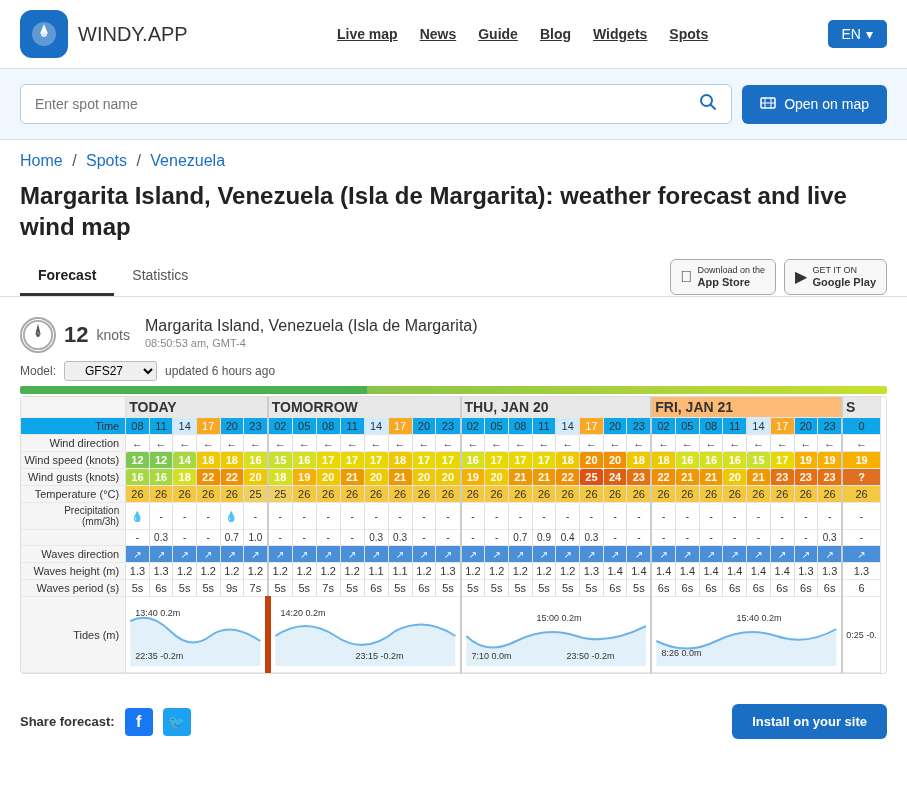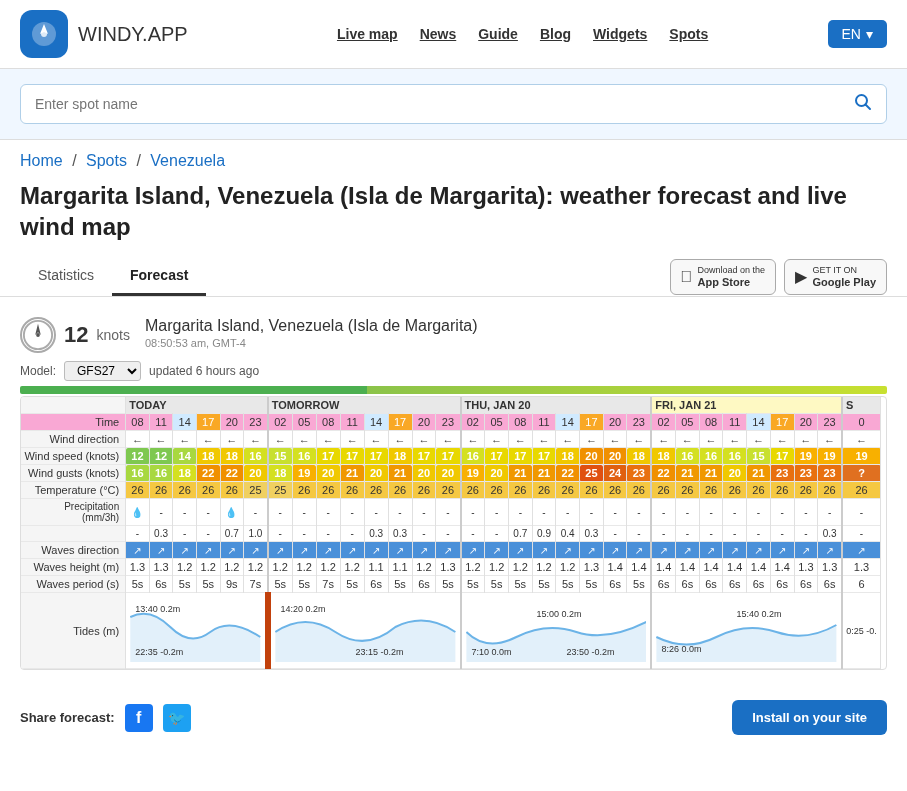--- a/index.html
+++ b/index.html
@@ -194,21 +194,21 @@
       display: flex;
       align-items: center;
       gap: 8px;
       font-size: 12px;
       color: #555;
       margin-bottom: 5px;
     }
     .model-select {
       border: 1px solid #bbb;
       border-radius: 3px;
-      padding: 1px 8px;
+      padding: 1px 16px;
       font-size: 12px;
     }
 
     
     .forecast-table-wrapper {
       overflow-x: auto;
       border: 1px solid #ddd;
       border-radius: 4px;
     }
     .forecast-table {
@@ -231,24 +231,24 @@
       padding-right: 6px !important;
       font-size: 11px;
       color: #333;
       background: #f5f5f5;
       min-width: 90px;
       font-weight: normal;
     }
     .day-header {
       background: #f0f0f0;
       font-weight: bold;
-      font-size: 11px;
+      font-size: 14px;
       text-align: left !important;
     }
-    .time-row td { background: #f9a8d4; font-size: 11px; }
+    .time-row td { background: #0ea5e9; font-size: 11px; }
     
     
     .wind-speed-cell { color: #fff; font-weight: bold; border-radius: 2px; }
     .ws-12 { background: #7ec850; }
     .ws-14 { background: #a8d840; }
     .ws-15 { background: #c8e030; }
     .ws-16 { background: #d4e020; }
     .ws-17 { background: #e8d800; }
     .ws-18 { background: #f0c800; }
     .ws-19 { background: #f8b000; }
@@ -338,36 +338,45 @@
 <div class="search-section">
   <div class="search-box">
     <input type="text" placeholder="Enter spot name" style="">
     <span class="search-icon-svg">
       <svg width="18" height="18" viewBox="0 0 18 18" fill="none">
         <circle cx="7.5" cy="7.5" r="5.5" stroke="#1a6fc4" stroke-width="2"></circle>
         <line x1="11.5" y1="11.5" x2="16" y2="16" stroke="#1a6fc4" stroke-width="2" stroke-linecap="round"></line>
       </svg>
     </span>
   </div>
+  <button class="open-map-btn">
+    <span>
+      <svg width="16" height="16" viewBox="0 0 16 16" fill="none">
+        <rect x="1" y="3" width="14" height="10" rx="1" stroke="white" stroke-width="1.5"></rect>
+        <path d="M5 3 L5 13 M11 3 L11 13 M1 8 L15 8" stroke="white" stroke-width="1"></path>
+      </svg>
+    </span>
+    <span>Open on map</span>
+  </button>
 </div>
 
 <div class="breadcrumb">
   <a href="#">Home</a>
   <span>/</span>
   <a href="#">Spots</a>
   <span>/</span>
   <a href="#">Venezuela</a>
 </div>
 
 <h1 class="page-title">Margarita Island, Venezuela (Isla de Margarita): weather forecast and live wind map</h1>
 
 <div class="tabs-section">
   <div class="tabs">
+    <div class="tab active">Forecast</div>
     <div class="tab">Statistics</div>
-    <div class="tab active">Forecast</div>
   </div>
   <div class="app-badges">
     <div class="app-badge">
       <span class="badge-icon"></span>
       <div class="badge-text">
         <span style="font-size:9px; font-weight:normal;">Download on the</span>
         <span>App Store</span>
       </div>
     </div>
     <div class="app-badge">
@@ -410,21 +419,21 @@
 
   <div class="forecast-table-wrapper">
     <table class="forecast-table">
 
       <tbody>
           <tr>
         <td class="row-label"></td>
         <td colspan="6" class="day-header" style="background:#e8e8e8;border-right:2px solid #ccc;">TODAY</td>
         <td colspan="8" class="day-header" style="background:#e8e8e8;border-right:2px solid #ccc;">TOMORROW</td>
         <td colspan="8" class="day-header" style="background:#e8e8e8;border-right:2px solid #ccc;">THU, JAN 20</td>
-        <td colspan="8" class="day-header" style="background:#fef9c3;border-right:2px solid #ccc;">FRI, JAN 21</td>
+        <td colspan="8" class="day-header" style="background:#fdba74;border-right:2px solid #ccc;">FRI, JAN 21</td>
         <td class="day-header" style="background:#e8e8e8;">S</td>
       </tr>
 
       <tr class="time-row">
         <td class="row-label">Time</td>
         <td>08</td>
             <td>11</td>
             <td style="background:#d0eaff;">14</td>
             <td style="background:#f9a825;color:#fff;">17</td>
             <td>20</td>

